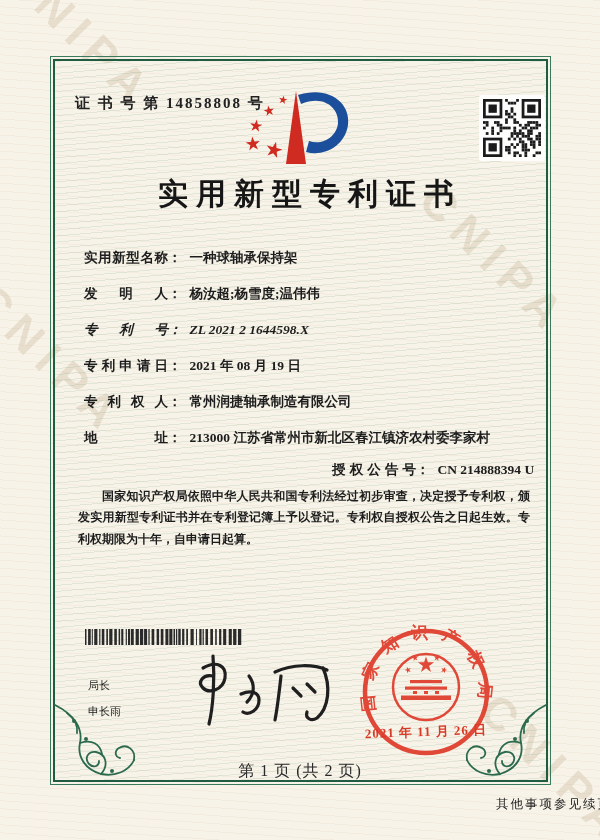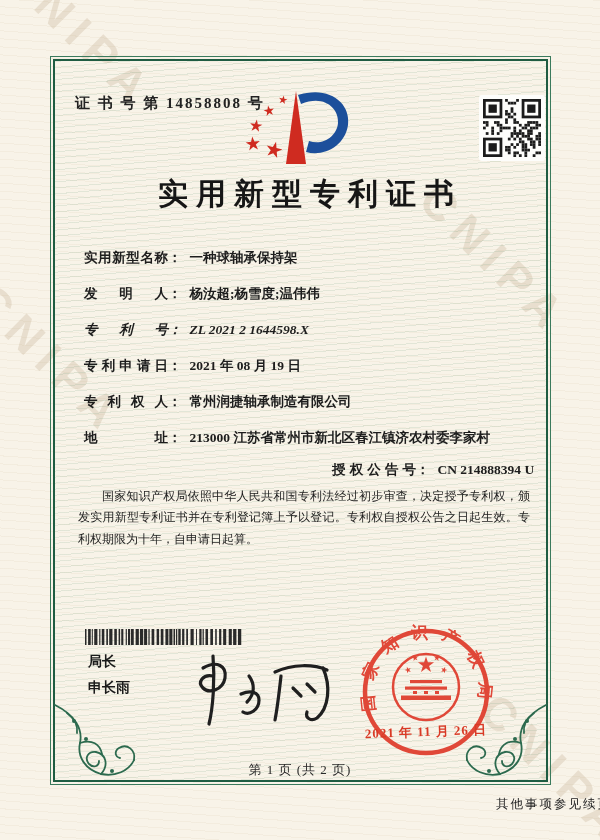--- a/index.html
+++ b/index.html
@@ -45,41 +45,41 @@
     text-align:center; font-size:30px; font-weight:700;
     letter-spacing:8px; color:#161616;padding-left:20px;
   }
   .rows { position:absolute; left:84px; top:0; width:452px; }
   .row { position:absolute; font-size:13.5px; font-weight:600; color:#1d1d1d; white-space:nowrap; }
   .row .lbl { display:inline-block; width:84px; text-align:justify; text-align-last:justify; vertical-align:bottom; }
   .row .colon { display:inline-block; margin-right:8px; }
   .pair2 { position:absolute; left:248px; top:0; }
   .paras {
     position:absolute; left:78px; top:486px; width:452px;
-    font-size:12px; line-height:1.78; color:#1d1d1d; font-weight:400;
+    font-size:12px; line-height:1.78; color:#1d1d1d; font-weight:700;
     text-align:justify;
   }
   .paras p { text-indent:2em; }
   .barcode { position:absolute; left:84px; top:629px; width:162px; height:16px; }
   .signatory {
-    position:absolute; left:88px; top:648px;
+    position:absolute; left:88px; top:672px;
     font-family:"Liberation Sans","DejaVu Sans",sans-serif;
-    font-size:14px; font-weight:700; color:#1b1b1b; line-height:26px;
+    font-size:11px; font-weight:400; color:#1b1b1b; line-height:26px;
   }
   .signature { position:absolute; left:175px; top:650px; width:175px; height:85px; }
   .seal { position:absolute; left:357px; top:623px; width:138px; height:138px; z-index:4; }
   .seal-date {
     position:absolute; left:-10px; top:100px; width:158px;
     text-align:center; font-size:13px; font-weight:700;
     color:#d93a26; letter-spacing:1px; transform:rotate(-2deg);
     white-space:nowrap;
   }
   .page-num {
     position:absolute; left:0; top:761px; width:100%;
-    text-align:center; font-size:13px; letter-spacing:1px; color:#2a2a2a;
+    text-align:center; font-size:16px; letter-spacing:1px; color:#2a2a2a;
   }
   .cont-note {
     position:absolute; left:12px; top:796px; width:100%;
     text-align:right; font-size:12.5px; color:#222; letter-spacing:2px;
   }
   .flourish { position:absolute; width:92px; height:86px; z-index:3; }
   .flourish.br { left:456px; top:699px; }
   .flourish.bl { left:53px; top:699px; transform:scaleX(-1); }
   svg { display:block; }
 </style>

